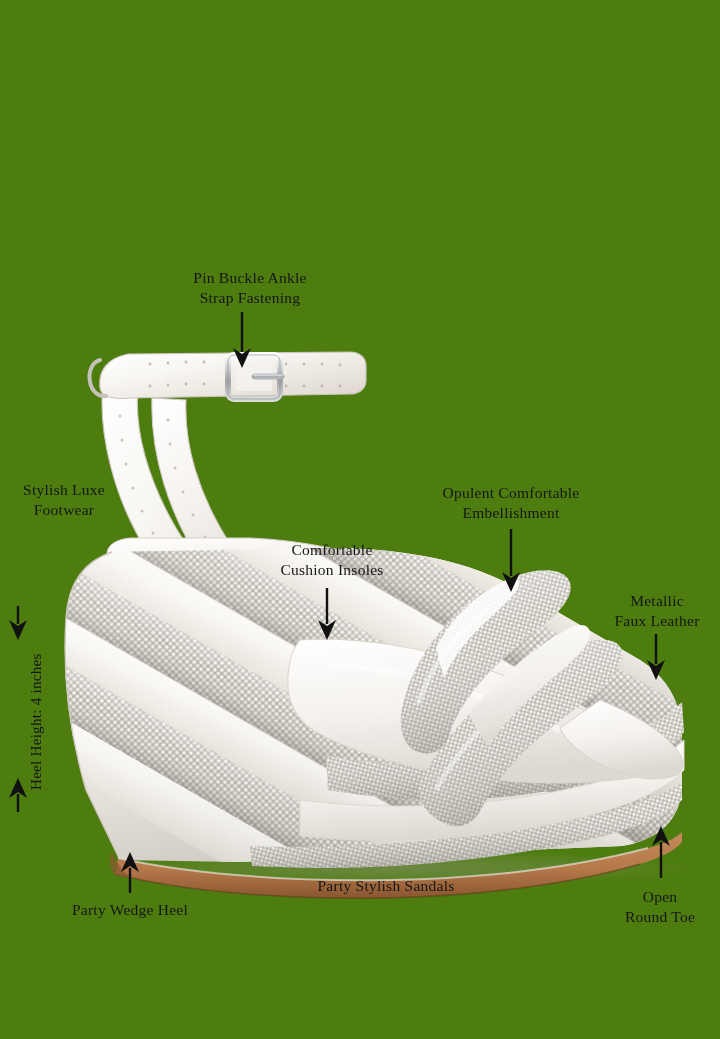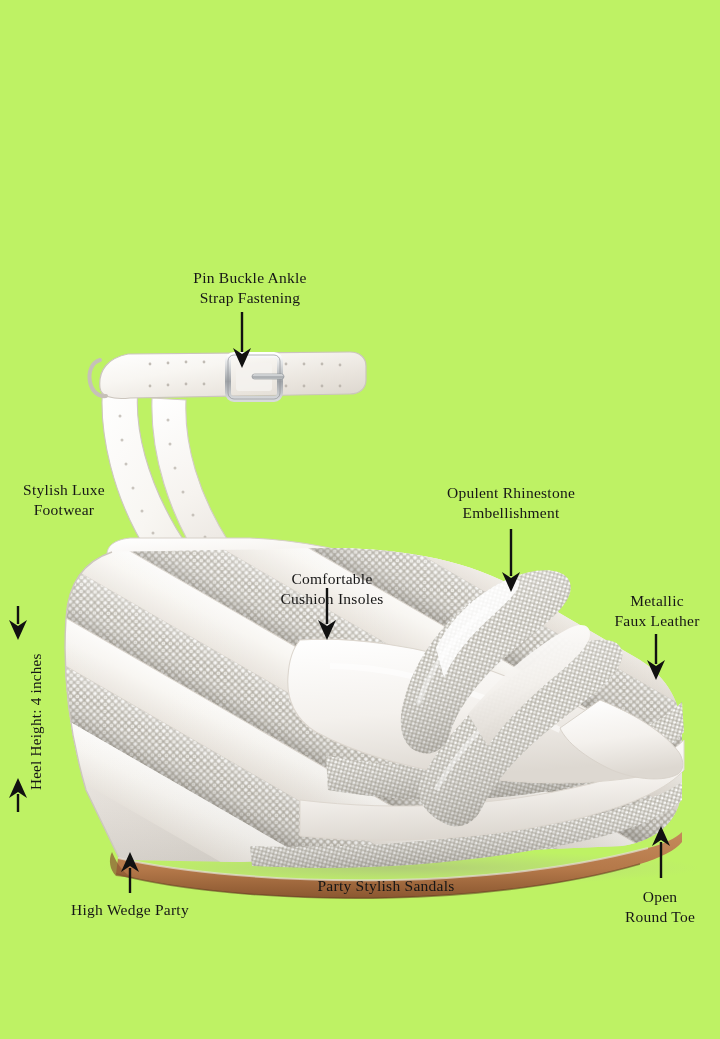--- a/index.html
+++ b/index.html
@@ -56,21 +56,21 @@
     position: absolute;
     left: 0; top: 0;
     width: 720px;
     height: 1039px;
     z-index: 10;
   }
 </style>
 </head>
 <body>
 
-<div id="stage" style="background: #bef264;">
+<div id="stage" style="background: #4d7c0f;">
 
   <svg class="shoe" viewBox="0 0 720 1039">
     <defs>
 
       <linearGradient id="leather" x1="0" y1="0" x2="0.35" y2="1">
         <stop offset="0%" stop-color="#ffffff"></stop>
         <stop offset="40%" stop-color="#f6f3ef"></stop>
         <stop offset="75%" stop-color="#e7e2dc"></stop>
         <stop offset="100%" stop-color="#d9d4cd"></stop>
       </linearGradient>
@@ -471,30 +471,30 @@
       <path d="M 9 798 L 18 778 L 27 798 L 18 792 Z" fill="#111111"></path>
     </g>
   </svg>
 
   <div class="anno center" style="left:250px; top:268px; width:260px; transform:translateX(-130px);">Pin Buckle Ankle
 Strap Fastening</div>
 
   <div class="anno center" style="left:64px; top:480px; width:180px; transform:translateX(-90px);">Stylish Luxe
 Footwear</div>
 
-  <div class="anno center" style="left:332px; top:569px; width:220px; transform:translateX(-110px);">Comfortable
+  <div class="anno center" style="left:332px; top:540px; width:220px; transform:translateX(-110px);">Comfortable
 Cushion Insoles</div>
 
-  <div class="anno center" style="left:511px; top:483px; width:260px; transform:translateX(-130px);">Opulent Rhinestone
+  <div class="anno center" style="left:511px; top:483px; width:260px; transform:translateX(-130px);">Opulent Comfortable
 Embellishment</div>
 
   <div class="anno center" style="left:657px; top:591px; width:180px; transform:translateX(-90px);">Metallic
 Faux Leather</div>
 
-  <div class="anno center" style="left:130px; top:900px; width:220px; transform:translateX(-110px);">High Wedge Party</div>
+  <div class="anno center" style="left:130px; top:900px; width:220px; transform:translateX(-110px);">Party Wedge Heel</div>
 
   <div class="anno center" style="left:386px; top:876px; width:260px; transform:translateX(-130px);">Party Stylish Sandals</div>
 
   <div class="anno center" style="left:660px; top:887px; width:160px; transform:translateX(-80px);">Open
 Round Toe</div>
 
   <div class="vlabel" style="left:28px; top:790px;">Heel Height: 4 inches</div>
 
 </div>
 

